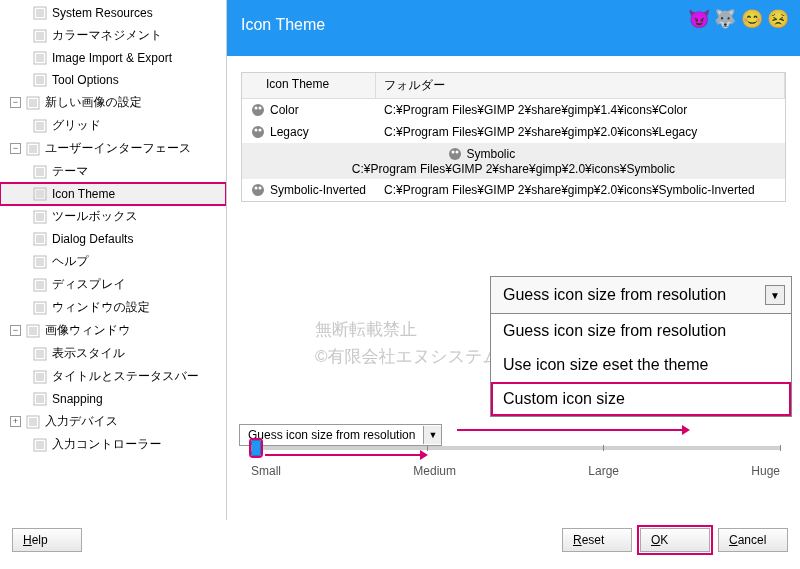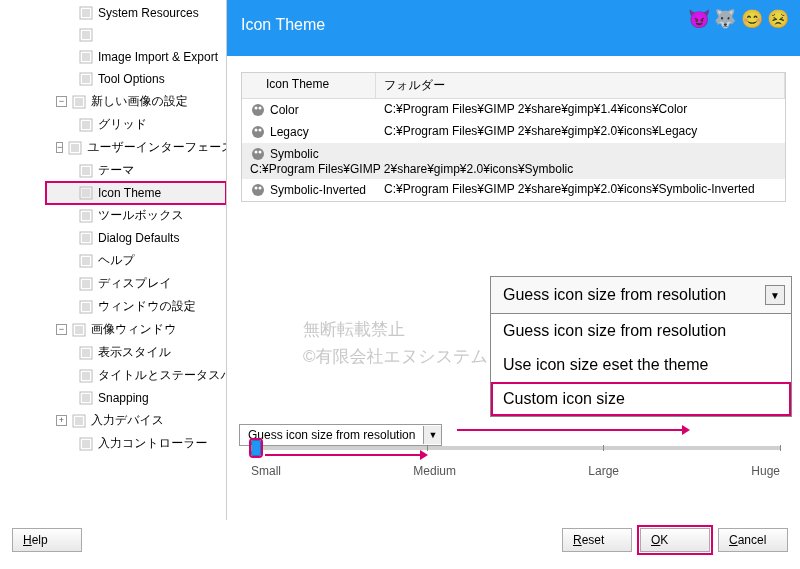--- a/index.html
+++ b/index.html
@@ -1,44 +1,44 @@
 <!DOCTYPE html>
 <html><head>
 <meta charset="utf-8">
 <style>
 * { box-sizing: border-box; margin: 0; padding: 0; }
 body { font-family: "MS PGothic", Arial, sans-serif; font-size: 12px; background: #fff; width: 800px; height: 569px; overflow: hidden; position: relative; }
 .main { display: flex; height: 520px; }
 .sidebar { width: 227px; border-right: 1px solid #ccc; overflow-y: scroll; background: #fff; }
 .tree { padding: 2px 0; }
-.tree-item { display: flex; align-items: center; padding: 3px 16px 3px 6px; cursor: pointer; white-space: nowrap; margin-left: 46px; }
+.tree-item { display: flex; align-items: center; padding: 3px 16px 3px 6px; cursor: pointer; white-space: nowrap; }
 .tree-item.indent1 { padding-left: 10px; }
 .tree-item.indent2 { padding-left: 32px; }
 .tree-item.selected { background: #f0f0f0; }
 .tree-item.hl { outline: 2px solid #d6006c; outline-offset: -1px; }
 .expander { width: 11px; height: 11px; border: 1px solid #999; display: flex; align-items: center; justify-content: center; font-size: 9px; margin-right: 4px; color: #555; line-height: 1; }
 .tree-icon { width: 16px; height: 16px; margin-right: 4px; display: inline-flex; align-items: center; justify-content: center; }
 .tree-icon svg { width: 16px; height: 16px; }
 .content { flex: 1; display: flex; flex-direction: column; background: #fff; }
 .header { background: #2196f3; color: #fff; padding: 16px 14px 22px; font-size: 16px; position: relative; }
 .header-icons { position: absolute; right: 10px; top: 8px; display: flex; gap: 4px; }
 .header-icons span { font-size: 18px; opacity: .9; color: #bbdefb; }
 .body { padding: 16px 14px 8px; flex: 1; position: relative; }
 .section-label { font-weight: bold; margin-bottom: 6px; }
 .table-wrap { border: 1px solid #d0d0d0; }
 .table-head { display: flex; background: #f5f5f5; border-bottom: 1px solid #ddd; }
 .th { padding: 4px 8px; border-right: 1px solid #ddd; }
 .th.col1 { width: 134px; padding-left: 24px; }
 .th.col2 { flex: 1; }
-.table-row { display: flex; align-items: flex-start; padding: 3px 8px; }
+.table-row { display: flex; align-items: center; padding: 3px 8px; }
 .table-row.sel { background: #eeeeee; flex-direction: column; }
 .td1 { width: 134px; display: flex; align-items: center; gap: 4px; }
 .td2 { flex: 1; }
 .row-icon { width: 16px; height: 16px; display: inline-block; }
-.watermark { position: absolute; left: 76px; top: 260px; color: #c8c8c8; font-size: 17px; line-height: 1.6; pointer-events: none; }
+.watermark { position: absolute; left: 88px; top: 260px; color: #c8c8c8; font-size: 17px; line-height: 1.6; pointer-events: none; }
 .dropdown-open { position: absolute; right: 8px; top: 220px; width: 302px; background: #fff; border: 1px solid #888; }
 .dd-head { display: flex; align-items: center; justify-content: space-between; padding: 8px 6px 8px 12px; font-size: 16px; background: #f8f8f8; }
 .dd-btn { width: 20px; height: 20px; border: 1px solid #888; background: #eee; display: flex; align-items: center; justify-content: center; font-size: 10px; }
 .dd-list { border-top: 1px solid #888; }
 .dd-opt { padding: 8px 12px; font-size: 16px; }
 .dd-opt.hl-opt { outline: 2px solid #d6006c; outline-offset: -2px; }
 .combo-row { position: absolute; left: 12px; top: 368px; }
 .combo { display: flex; align-items: center; border: 1px solid #999; }
 .combo-text { padding: 3px 8px; }
 .combo-btn { width: 18px; height: 18px; background: #eee; border-left: 1px solid #999; display: flex; align-items: center; justify-content: center; font-size: 9px; }
@@ -70,20 +70,21 @@
           </span>
           <span>System Resources</span>
         </div>
         <div class="tree-item indent2">
           <span class="tree-icon">
             <svg viewBox="0 0 16 16">
               <rect x="2" y="2" width="12" height="12" fill="none" stroke="#bbb" stroke-width="1"></rect>
               <rect x="4" y="4" width="8" height="8" fill="#ddd"></rect>
             </svg>
           </span>
+          <span>カラーマネジメント</span>
         </div>
         <div class="tree-item indent2">
           <span class="tree-icon">
             <svg viewBox="0 0 16 16">
               <rect x="2" y="2" width="12" height="12" fill="none" stroke="#bbb" stroke-width="1"></rect>
               <rect x="4" y="4" width="8" height="8" fill="#ddd"></rect>
             </svg>
           </span>
           <span>Image Import &amp; Export</span>
         </div>

